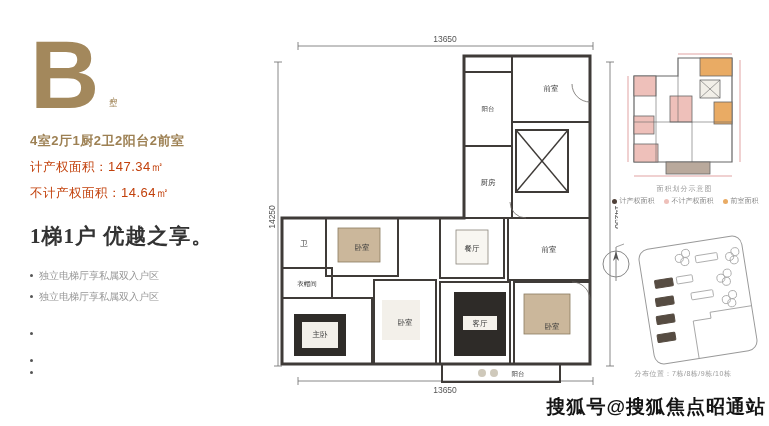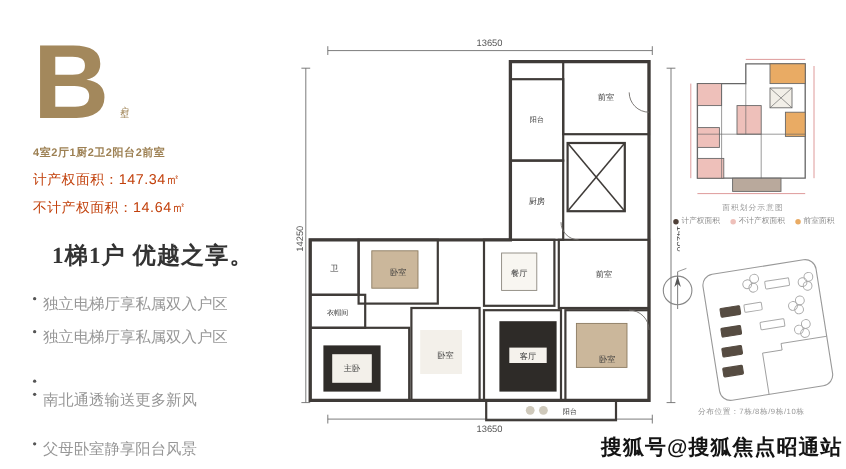--- a/index.html
+++ b/index.html
@@ -4,28 +4,28 @@
 <style>
   html,body{margin:0;padding:0;background:#fff;}
   .page{position:relative;width:769px;height:426px;background:#ffffff;overflow:hidden;
         font-family:"Liberation Sans",sans-serif;}
   
   .left{position:absolute;left:30px;top:34px;width:218px;}
   .b-row{display:flex;align-items:flex-start;}
   .b-letter{font-size:96px;line-height:0.85;font-weight:700;color:#a3885c;}
   .b-sub{margin-left:7px;margin-top:56px;font-size:8px;color:#a3885c;
          writing-mode:vertical-rl;letter-spacing:3px;}
-  .layout-title{margin-top:16px;font-size:10px;font-weight:700;color:#9d8053;letter-spacing:0.5px;}
+  .layout-title{margin-top:16px;font-size:13px;font-weight:700;color:#9d8053;letter-spacing:0.5px;}
   .area-line{margin-top:8px;font-size:12.5px;color:#c2410c;letter-spacing:0.5px;}
   .area-line .val{font-size:13px;}
   .headline{margin-top:20px;font-family:"Liberation Serif",serif;font-size:21px;
-            font-weight:700;color:#333;letter-spacing:1px;white-space:nowrap;text-align:center;}
+            font-weight:700;color:#333;letter-spacing:1px;white-space:nowrap;}
   .bullets{margin-top:4px;}
   .bgroup{margin-top:15px;}
-  .bullet{display:flex;gap:6px;font-size:14px;color:#979797;line-height:2.15;}
+  .bullet{display:flex;gap:6px;font-size:10px;color:#979797;line-height:2.15;}
   .bullet .dot{flex:0 0 auto;width:3px;height:3px;border-radius:50%;background:#555;margin-top:9px;}
   
   .plan{position:absolute;left:268px;top:32px;width:350px;height:364px;}
   .plan svg{display:block;}
   .dim{stroke:#6a6a6a;stroke-width:0.8;}
   .dimtext{font-size:8.5px;fill:#555;}
   .roomlabel{font-size:7.5px;fill:#3a3a3a;text-anchor:middle;}
   .roomlabel.sm{font-size:6.5px;}
   .wall{stroke:#3f3b38;fill:none;}
   
@@ -69,29 +69,24 @@
           </div>
           <div class="bullet">
             <span class="dot"></span>
             <span>独立电梯厅享私属双入户区</span>
           </div>
         </div>
         <div class="bgroup">
           <div class="bullet">
             <span class="dot"></span>
           </div>
-          <div class="bullet">
-            <span class="dot"></span>
-            <span>南北通透输送更多新风</span>
-          </div>
         </div>
         <div class="bgroup">
           <div class="bullet">
             <span class="dot"></span>
-            <span>父母卧室静享阳台风景</span>
           </div>
           <div class="bullet">
             <span class="dot"></span>
           </div>
         </div>
       </div>
   </div>
 
   <div class="plan">
     <svg width="350" height="364" viewBox="0 0 350 364">

